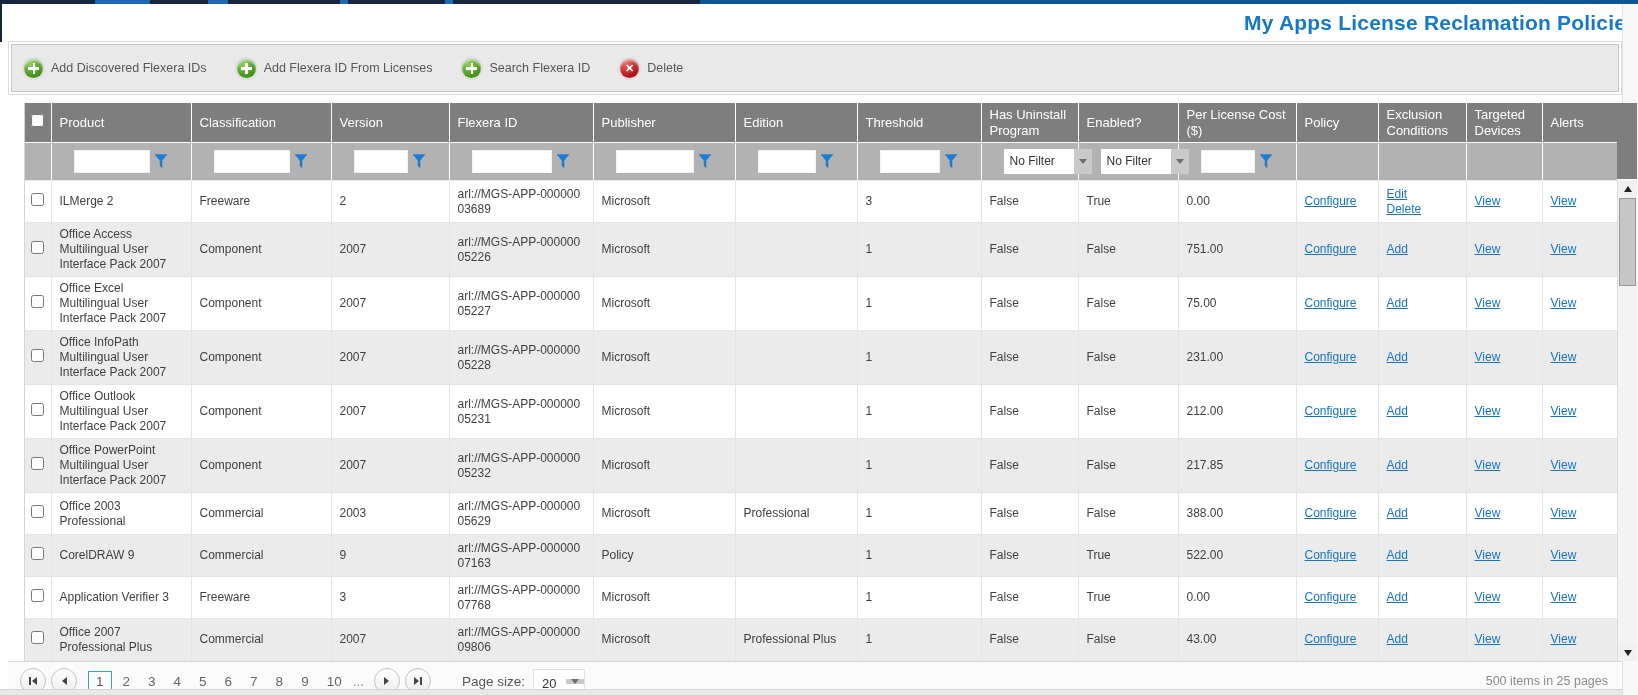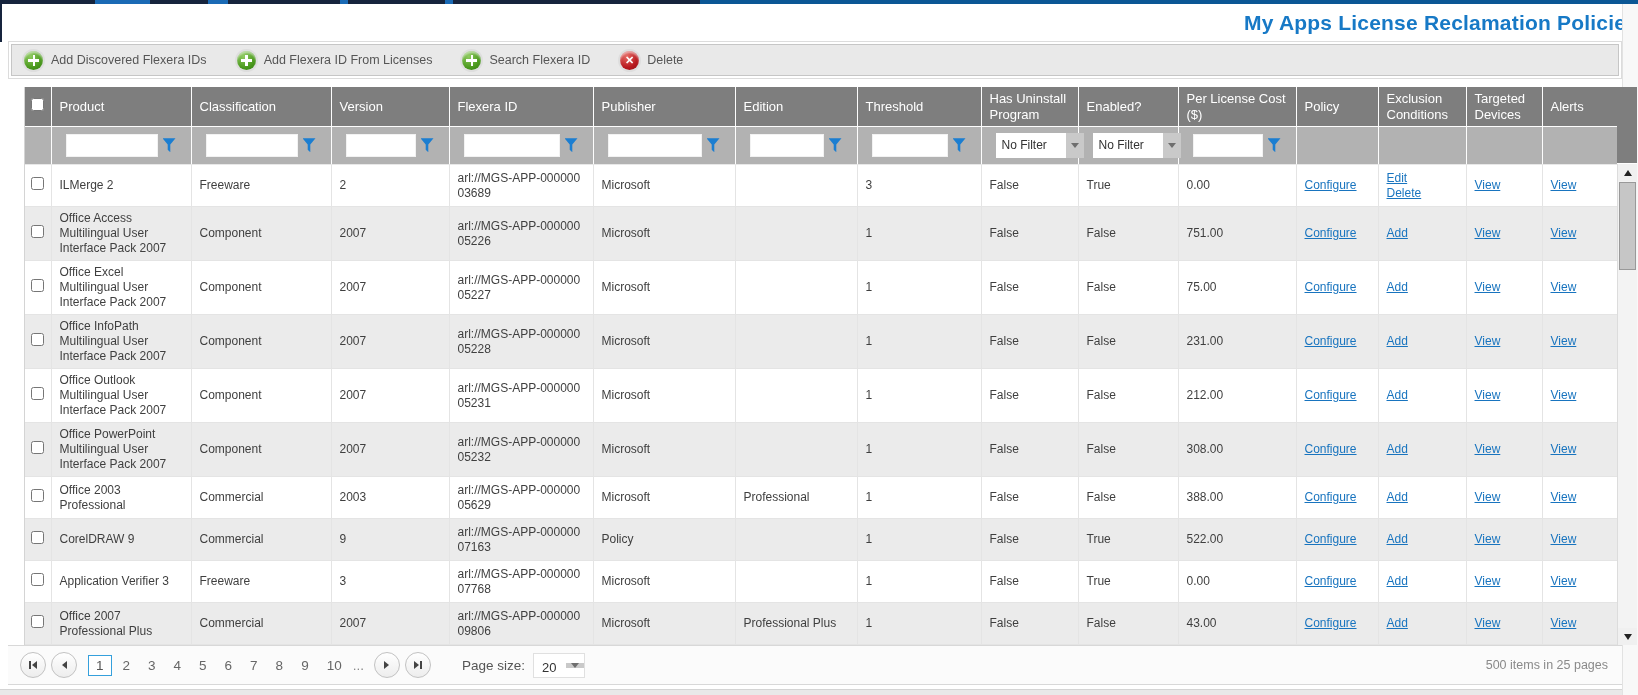--- a/index.html
+++ b/index.html
@@ -15,21 +15,21 @@
       #16243d 348px,#16243d 445px,#1a6ab5 445px,#1a6ab5 453px,
       #16243d 453px,#16243d 700px,#0b5795 700px); }
   .left-dark { position:absolute; left:0; top:4px; width:2px; height:38px; background:#16243d; }
   .right-strip { position:absolute; right:0; top:4px; bottom:0; width:16px;
     background:#f8f8f8; border-left:1px solid #e2e2e2; }
 
   h1.title { color:#1779c6; font-size:21px; font-weight:bold; padding:7px 0 6px 14px; letter-spacing:.2px;text-align:right; }
 
   
   .toolbar-wrap { margin:0 16px 0 8px; border:1px solid #dcdcdc; padding:2px; background:#fff; }
-  .toolbar { background:#e9e9e9; border:1px solid #c6c6c6; height:32px;
+  .toolbar { background:#e9e9e9; border:1px solid #c6c6c6; height:48px;
     display:flex; align-items:center; gap:30px; padding:0 12px; }
   .tbtn { display:flex; align-items:center; gap:8px; cursor:pointer; }
   .tlabel { font-size:12.5px; color:#565656; }
   .ico-add, .ico-del { width:19px; height:19px; border-radius:50%; position:relative; flex:0 0 auto;
     box-shadow:0 0 0 2px #dedede, inset 0 2px 2px rgba(255,255,255,.55); }
   .ico-add { background:radial-gradient(circle at 35% 28%, #8fcb60, #4c9a1e 60%, #2f7a0d); }
   .ico-del { background:radial-gradient(circle at 35% 28%, #e66a64, #b8191f 60%, #8d0d12); }
   .ico-add::before, .ico-add::after { content:""; position:absolute; background:#fff; }
   .ico-add::before { left:8.5px; top:4px;  width:2.5px; height:11px; }
   .ico-add::after  { left:4px;  top:8.5px; width:11px;  height:2.5px; }
@@ -37,21 +37,21 @@
     display:flex; align-items:center; justify-content:center;
     color:#fff; font-size:11px; font-weight:bold; }
 
   
   .grid { position:relative; margin:8px 0 0 24px; width:1613px; border-left:1px solid #d4d4d4; }
   table#grid-table { width:1593px; table-layout:fixed; border-collapse:collapse; }
   #grid-table th { background:#7e7e7e; color:#fff; font-weight:normal; font-size:13px;
     text-align:left; padding:4px 8px; height:38px; border-right:1px solid #fdfdfd;
     border-bottom:1px solid #fdfdfd; line-height:1.2; vertical-align:middle; }
   #grid-table th.sel, #grid-table td.sel { text-align:center; padding:4px 2px; }
-  .filter-row td { background:#b2b2b2; height:38px; padding:6px 14px;
+  .filter-row td { background:#b2b2b2; height:38px; padding:6px 22px;
     border-right:1px solid #fdfdfd; border-bottom:1px solid #e8e8e8; }
   .fbox { display:flex; align-items:center; gap:5px; }
   input.flt { flex:1; min-width:0; height:23px; border:1px solid #f2f2f2; background:#fff;
     padding:0 4px; font-size:12px; font-family:inherit; }
   .fbtn { width:14px; height:15px; display:inline-block; cursor:pointer; flex:0 0 auto; }
   .funnel { display:block; width:13px; height:14px; background:#1b7ed1;
     clip-path:polygon(0 0,100% 0,60% 45%,60% 100%,40% 82%,40% 45%); }
   .ddl { display:flex; height:25px; width:88px; background:#fff; align-items:stretch; cursor:pointer; }
   .ddl .val { flex:1; font-size:12px; color:#333; padding:5px 6px; white-space:nowrap; }
   .dbtn { width:18px; background:#c9c9c9; display:flex; align-items:center; justify-content:center; }
@@ -363,21 +363,21 @@
           <td class="sel"><input type="checkbox" style=""></td>
           <td class="c-product"><span>Office PowerPoint Multilingual User Interface Pack 2007</span></td>
           <td class="c-classification"><span>Component</span></td>
           <td class="c-version"><span>2007</span></td>
           <td class="c-flexera_id"><span>arl://MGS-APP-00000005232</span></td>
           <td class="c-publisher"><span>Microsoft</span></td>
           <td class="c-edition"><span></span></td>
           <td class="c-threshold"><span>1</span></td>
           <td class="c-has_uninstall_program"><span>False</span></td>
           <td class="c-enabled"><span>False</span></td>
-          <td class="c-per_license_cost"><span>308.00</span></td>
+          <td class="c-per_license_cost"><span>217.85</span></td>
           <td><a href="#" class="lnk">Configure</a></td>
           <td>
             <a href="#" class="lnk blk">Add</a>
           </td>
           <td><a href="#" class="lnk">View</a></td>
           <td><a href="#" class="lnk">View</a></td>
         </tr>
         <tr>
           <td class="sel"><input type="checkbox" style=""></td>
           <td class="c-product"><span>Office 2003 Professional</span></td>

